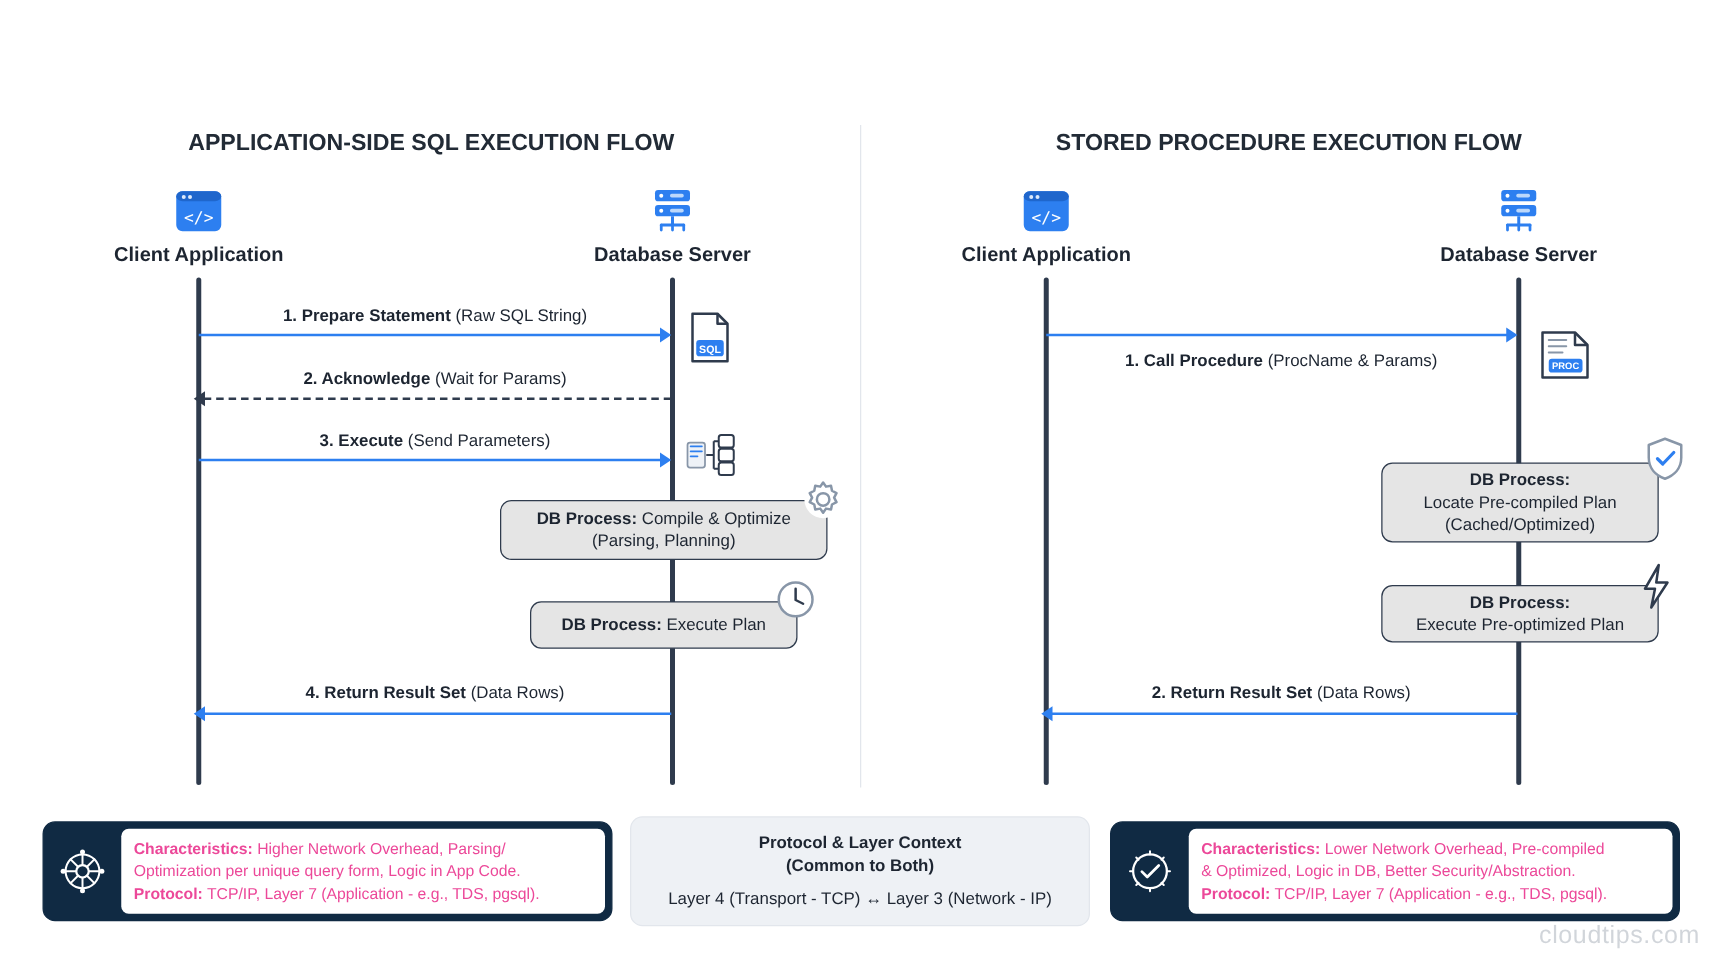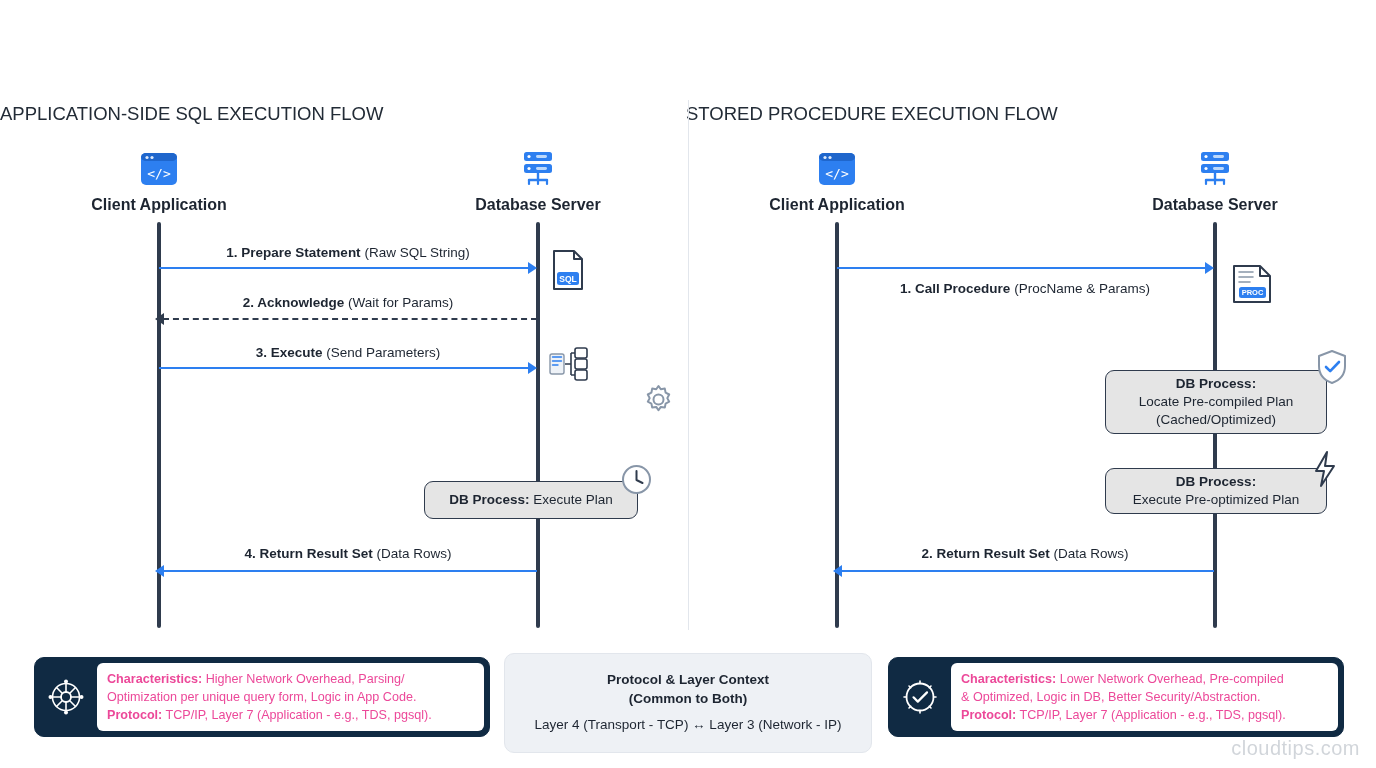--- a/index.html
+++ b/index.html
@@ -33,22 +33,23 @@
     color: #2b3442;
     white-space: nowrap;
   }
   .main-title .light { font-weight: 400; }
   .main-title .bold  { font-weight: 700; }
 
   
   .panel-title {
     position: absolute;
     font-size: 18.5px;
-    font-weight: 400;
+    font-weight: 700;
     color: #222b36;
+    text-align: center;
     white-space: nowrap;
   }
   #panel-title-left  { top: 103px; left: 0;   width: 690px; }
   #panel-title-right { top: 103px; left: 686px; width: 690px; }
 
   .divider {
     position: absolute;
     top: 100px;
     left: 688px;
     width: 1px;
@@ -286,20 +287,26 @@
     <svg width="42" height="42" viewBox="0 0 42 42">
       <rect x="2" y="10" width="14" height="20" rx="2" fill="#eef2f7" stroke="#8896a8" stroke-width="1.4"></rect>
       <path d="M4.5 13 H13.5 M4.5 17 H13.5 M4.5 21 H10" stroke="#2d7ff0" stroke-width="1.4" stroke-linecap="round"></path>
       <path d="M17 20 H23 M23 20 V9 M23 20 V31 M23 9 H27 M23 31 H27" stroke="#2f3b4d" stroke-width="1.6" fill="none"></path>
       <rect x="27" y="4" width="12" height="10" rx="2" fill="#ffffff" stroke="#2f3b4d" stroke-width="1.6"></rect>
       <rect x="27" y="15" width="12" height="10" rx="2" fill="#ffffff" stroke="#2f3b4d" stroke-width="1.6"></rect>
       <rect x="27" y="26" width="12" height="10" rx="2" fill="#ffffff" stroke="#2f3b4d" stroke-width="1.6"></rect>
     </svg>
   </div>
 
+  <div class="process-box" style="top:400px; left:400px; width:262px; height:48px;">
+    <div>
+      <b>DB Process:</b><span> Compile &amp; Optimize</span><br>
+      <span>(Parsing, Planning)</span>
+    </div>
+  </div>
   <div class="side-icon" style="top:381px; left:640px;">
     <svg width="37" height="37" viewBox="0 0 37 37">
       <circle cx="18.5" cy="18.5" r="15" fill="#ffffff"></circle>
       <path d="M18.5 5 l2.3 3.3 4-0.7 0.8 4 3.6 1.9 -1.9 3.6 1.9 3.6 -3.6 1.9 -0.8 4 -4-0.7 -2.3 3.3 -2.3-3.3 -4 0.7 -0.8-4 -3.6-1.9 1.9-3.6 -1.9-3.6 3.6-1.9 0.8-4 4 0.7z" fill="none" stroke="#8896a8" stroke-width="2" stroke-linejoin="round"></path>
       <circle cx="18.5" cy="18.5" r="5" fill="none" stroke="#8896a8" stroke-width="2"></circle>
     </svg>
   </div>
 
   <div class="process-box" style="top:481px; left:424px; width:214px; height:38px;">
     <div>
@@ -414,21 +421,21 @@
       <div>
         <b>Characteristics:</b><span> Higher Network Overhead, Parsing/</span><br>
         <span>Optimization per unique query form, Logic in App Code.</span>
       </div>
       <div>
         <b>Protocol:</b><span> TCP/IP, Layer 7 (Application - e.g., TDS, pgsql).</span>
       </div>
     </div>
   </div>
 
-  <div class="footer-card footer-mid" style="top:653px; left:504px; width:368px; height:100px;">
+  <div class="footer-card footer-mid" style="top:653px; left:504px; width:368px; height:88px;">
     <div class="mid-title">
       <span>Protocol &amp; Layer Context</span><br>
       <span>(Common to Both)</span>
     </div>
     <div class="mid-sub">Layer 4 (Transport - TCP) ↔ Layer 3 (Network - IP)</div>
   </div>
 
   <div class="footer-card footer-dark" style="top:657px; left:888px; width:456px; height:80px;">
     <div class="badge">
       <svg width="38" height="38" viewBox="0 0 38 38">

